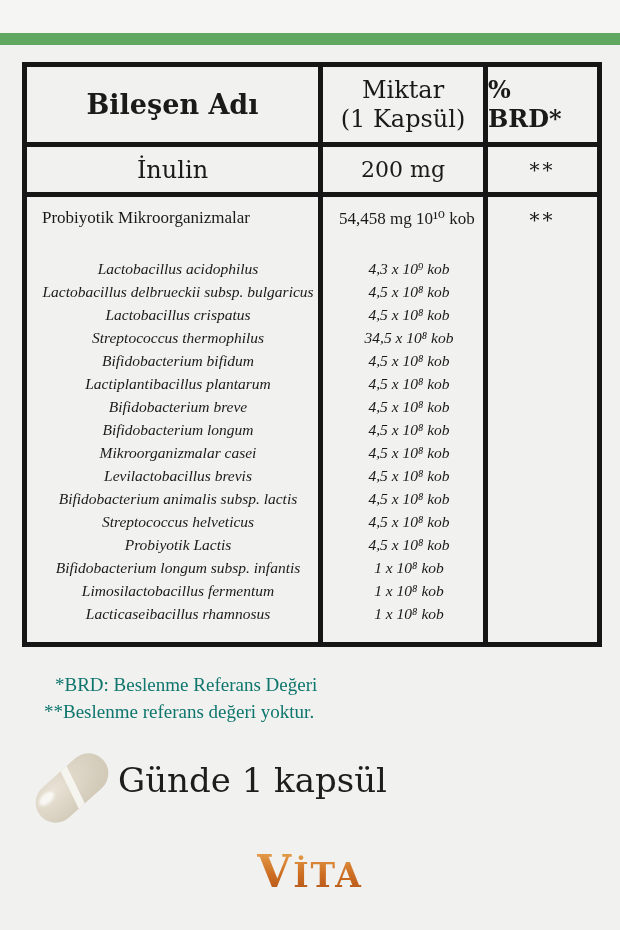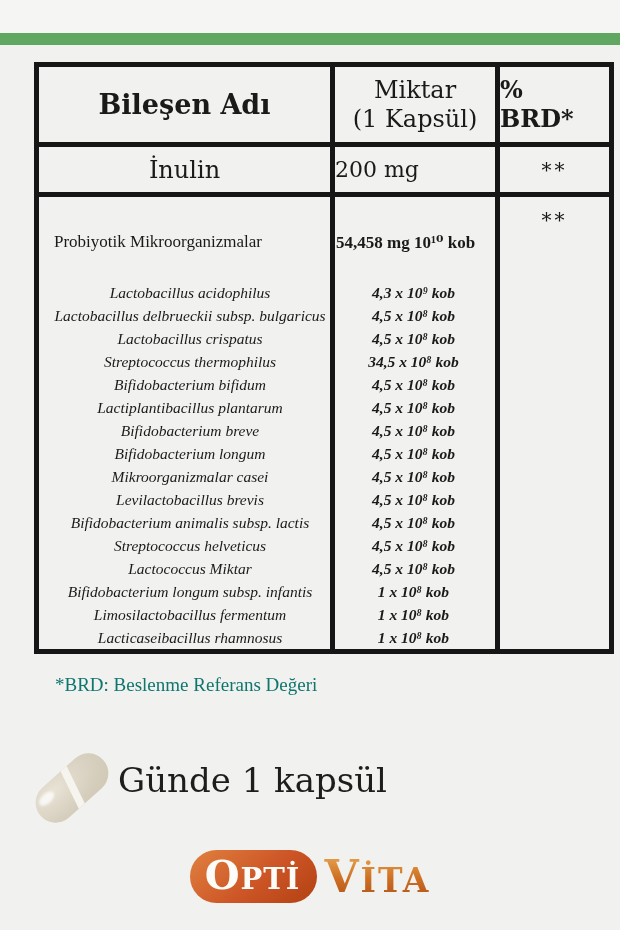--- a/index.html
+++ b/index.html
@@ -9,39 +9,39 @@
     font-family:"DejaVu Serif", serif;
     color:#1a1a18;
     position:relative;
     overflow:hidden;
   }
   .top-strip{height:33px;background:#f5f5f3;}
   .green-bar{height:12px;background:#60a761;}
 
   
   table.facts{
-    position:absolute;left:34px;top:62px;
+    position:absolute;left:22px;top:62px;
     width:575px;border-collapse:collapse;table-layout:fixed;
   }
   table.facts th, table.facts td{
     border:5px solid #161616;
     padding:0;
     background:#f1f1ef;
   }
   th.h-component{font-size:27px;font-weight:bold;text-align:center;height:75px;}
   th.h-amount{font-size:24px;font-weight:normal;text-align:center;line-height:1.18;}
   th.h-brd{font-size:24px;font-weight:bold;text-align:left;padding-left:15px;line-height:1.18;}
 
   td.inulin-name{height:45px;text-align:center;font-size:24px;}
-  td.inulin-amount{text-align:left;font-size:22px;}
+  td.inulin-amount{text-align:center;font-size:22px;}
   td.stars-cell{text-align:center;font-size:20px;letter-spacing:3px;}
 
   td.probio{vertical-align:top;height:445px;}
-  .probio-inner{padding:11px 4px 0 15px;margin-top:24px;}
-  .probio-inner.amt{padding-left:1px;font-weight:bold;}
+  .probio-inner{padding:11px 4px 0 15px;}
+  .probio-inner.amt{padding-left:16px;}
   .sec-head{
     font-family:"Liberation Serif","DejaVu Serif",serif;
     font-size:17px;height:26px;white-space:nowrap;
   }
   .strain-list{margin-top:23px;}
   .strain-list div{
     font-family:"Liberation Serif","DejaVu Serif",serif;
     font-style:italic;
     font-size:15.5px;
     line-height:23px;
@@ -154,21 +154,21 @@
               <div>Lactobacillus crispatus</div>
               <div>Streptococcus thermophilus</div>
               <div>Bifidobacterium bifidum</div>
               <div>Lactiplantibacillus plantarum</div>
               <div>Bifidobacterium breve</div>
               <div>Bifidobacterium longum</div>
               <div>Mikroorganizmalar casei</div>
               <div>Levilactobacillus brevis</div>
               <div>Bifidobacterium animalis subsp. lactis</div>
               <div>Streptococcus helveticus</div>
-              <div>Lactococcus Miktar</div>
+              <div>Probiyotik Lactis</div>
               <div>Bifidobacterium longum subsp. infantis</div>
               <div>Limosilactobacillus fermentum</div>
               <div>Lacticaseibacillus rhamnosus</div>
             </div>
       </div>
     </td>
     <td class="probio">
       <div class="probio-inner amt">
         <div class="sec-head">54,458 mg 10¹⁰ kob</div>
         <div class="strain-list">
@@ -193,21 +193,21 @@
     </td>
     <td class="probio-stars">
       <div class="probio-stars-inner">**</div>
     </td>
   </tr>
 </tbody>
   </table>
 
 <div class="footnotes">
   <div class="fn1">*BRD: Beslenme Referans Değeri</div>
+  <div class="fn2">**Beslenme referans değeri yoktur.</div>
 </div>
 
 <div class="capsule"></div>
 <div class="dosage-text">Günde 1 kapsül</div>
 
 <div class="logo-row">
-  <span class="logo-pill">OPTİ</span>
   <span class="logo-vita">VİTA</span>
 </div>
 
 </body></html>

